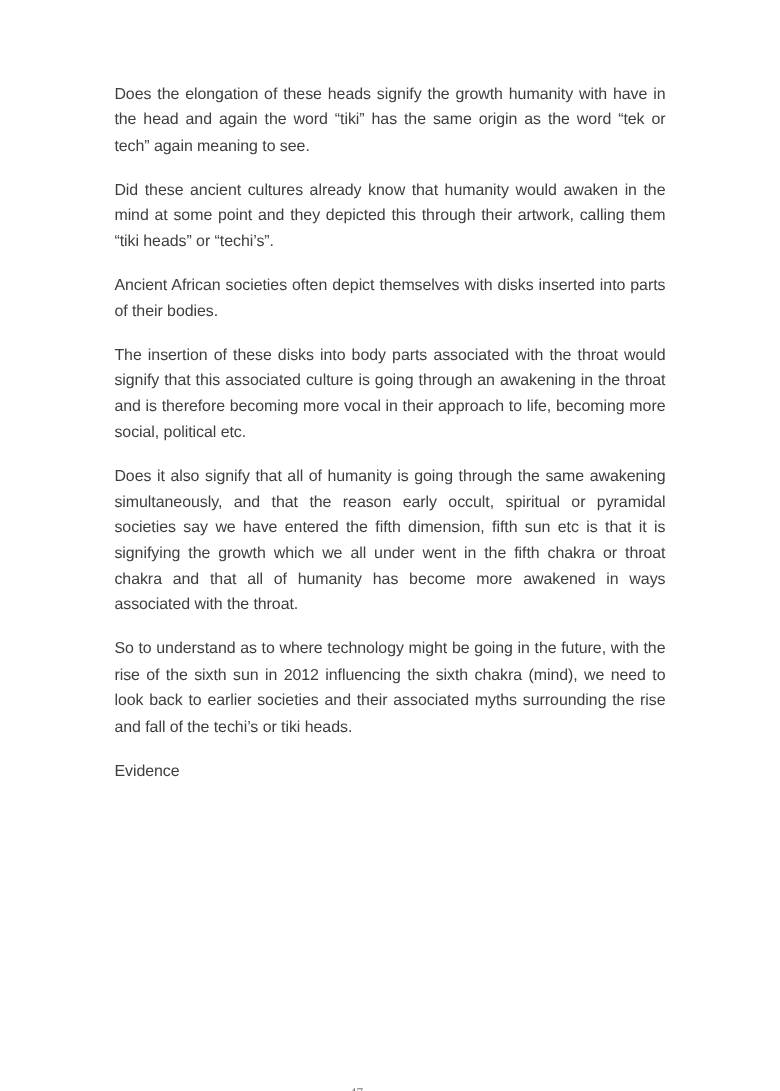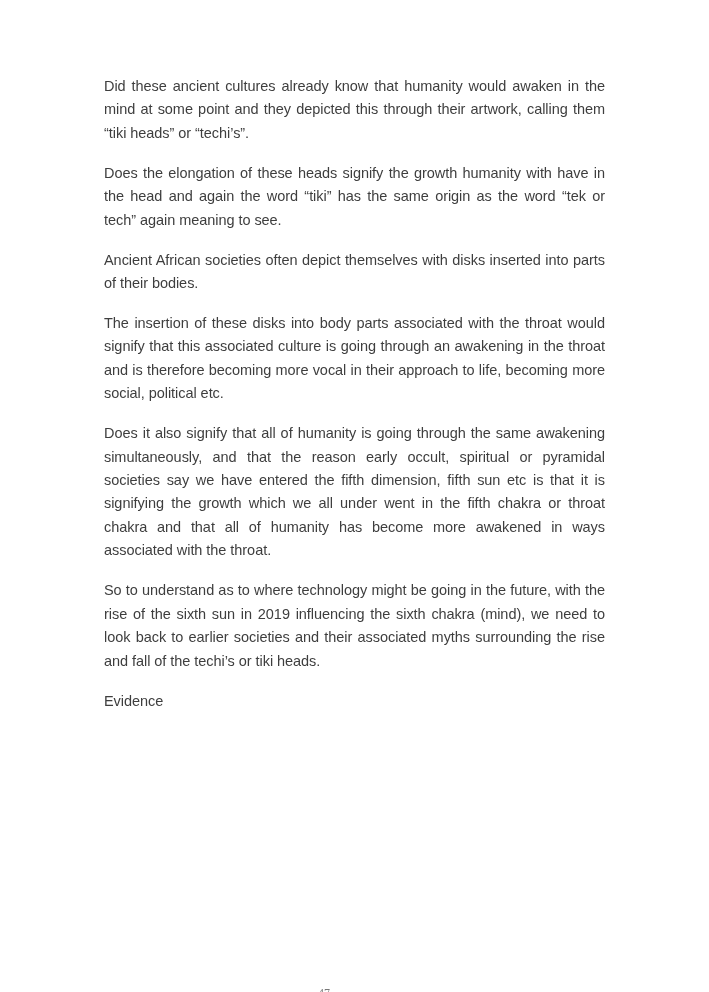--- a/index.html
+++ b/index.html
@@ -39,22 +39,22 @@
     font-size: 12px;
     color: #777777;
     margin-top: 48px;
   }
 </style>
 </head>
 <body>
 
 <div class="page">
   <div class="content">
+    <p>Does the elongation of these heads signify the growth humanity with have in the head and again the word “tiki” has the same origin as the word “tek or tech” again meaning to see.</p>
     <p>Did these ancient cultures already know that humanity would awaken in the mind at some point and they depicted this through their artwork, calling them “tiki heads” or “techi’s”.</p>
-    <p>Does the elongation of these heads signify the growth humanity with have in the head and again the word “tiki” has the same origin as the word “tek or tech” again meaning to see.</p>
     <p>Ancient African societies often depict themselves with disks inserted into parts of their bodies.</p>
     <p>The insertion of these disks into body parts associated with the throat would signify that this associated culture is going through an awakening in the throat and is therefore becoming more vocal in their approach to life, becoming more social, political etc.</p>
     <p>Does it also signify that all of humanity is going through the same awakening simultaneously, and that the reason early occult, spiritual or pyramidal societies say we have entered the fifth dimension, fifth sun etc is that it is signifying the growth which we all under went in the fifth chakra or throat chakra and that all of humanity has become more awakened in ways associated with the throat.</p>
-    <p>So to understand as to where technology might be going in the future, with the rise of the sixth sun in 2019 influencing the sixth chakra (mind), we need to look back to earlier societies and their associated myths surrounding the rise and fall of the techi’s or tiki heads.</p>
+    <p>So to understand as to where technology might be going in the future, with the rise of the sixth sun in 2012 influencing the sixth chakra (mind), we need to look back to earlier societies and their associated myths surrounding the rise and fall of the techi’s or tiki heads.</p>
     <p>Evidence</p>
   </div>
   <div class="page-number">47</div>
 </div>
 
 </body></html>

